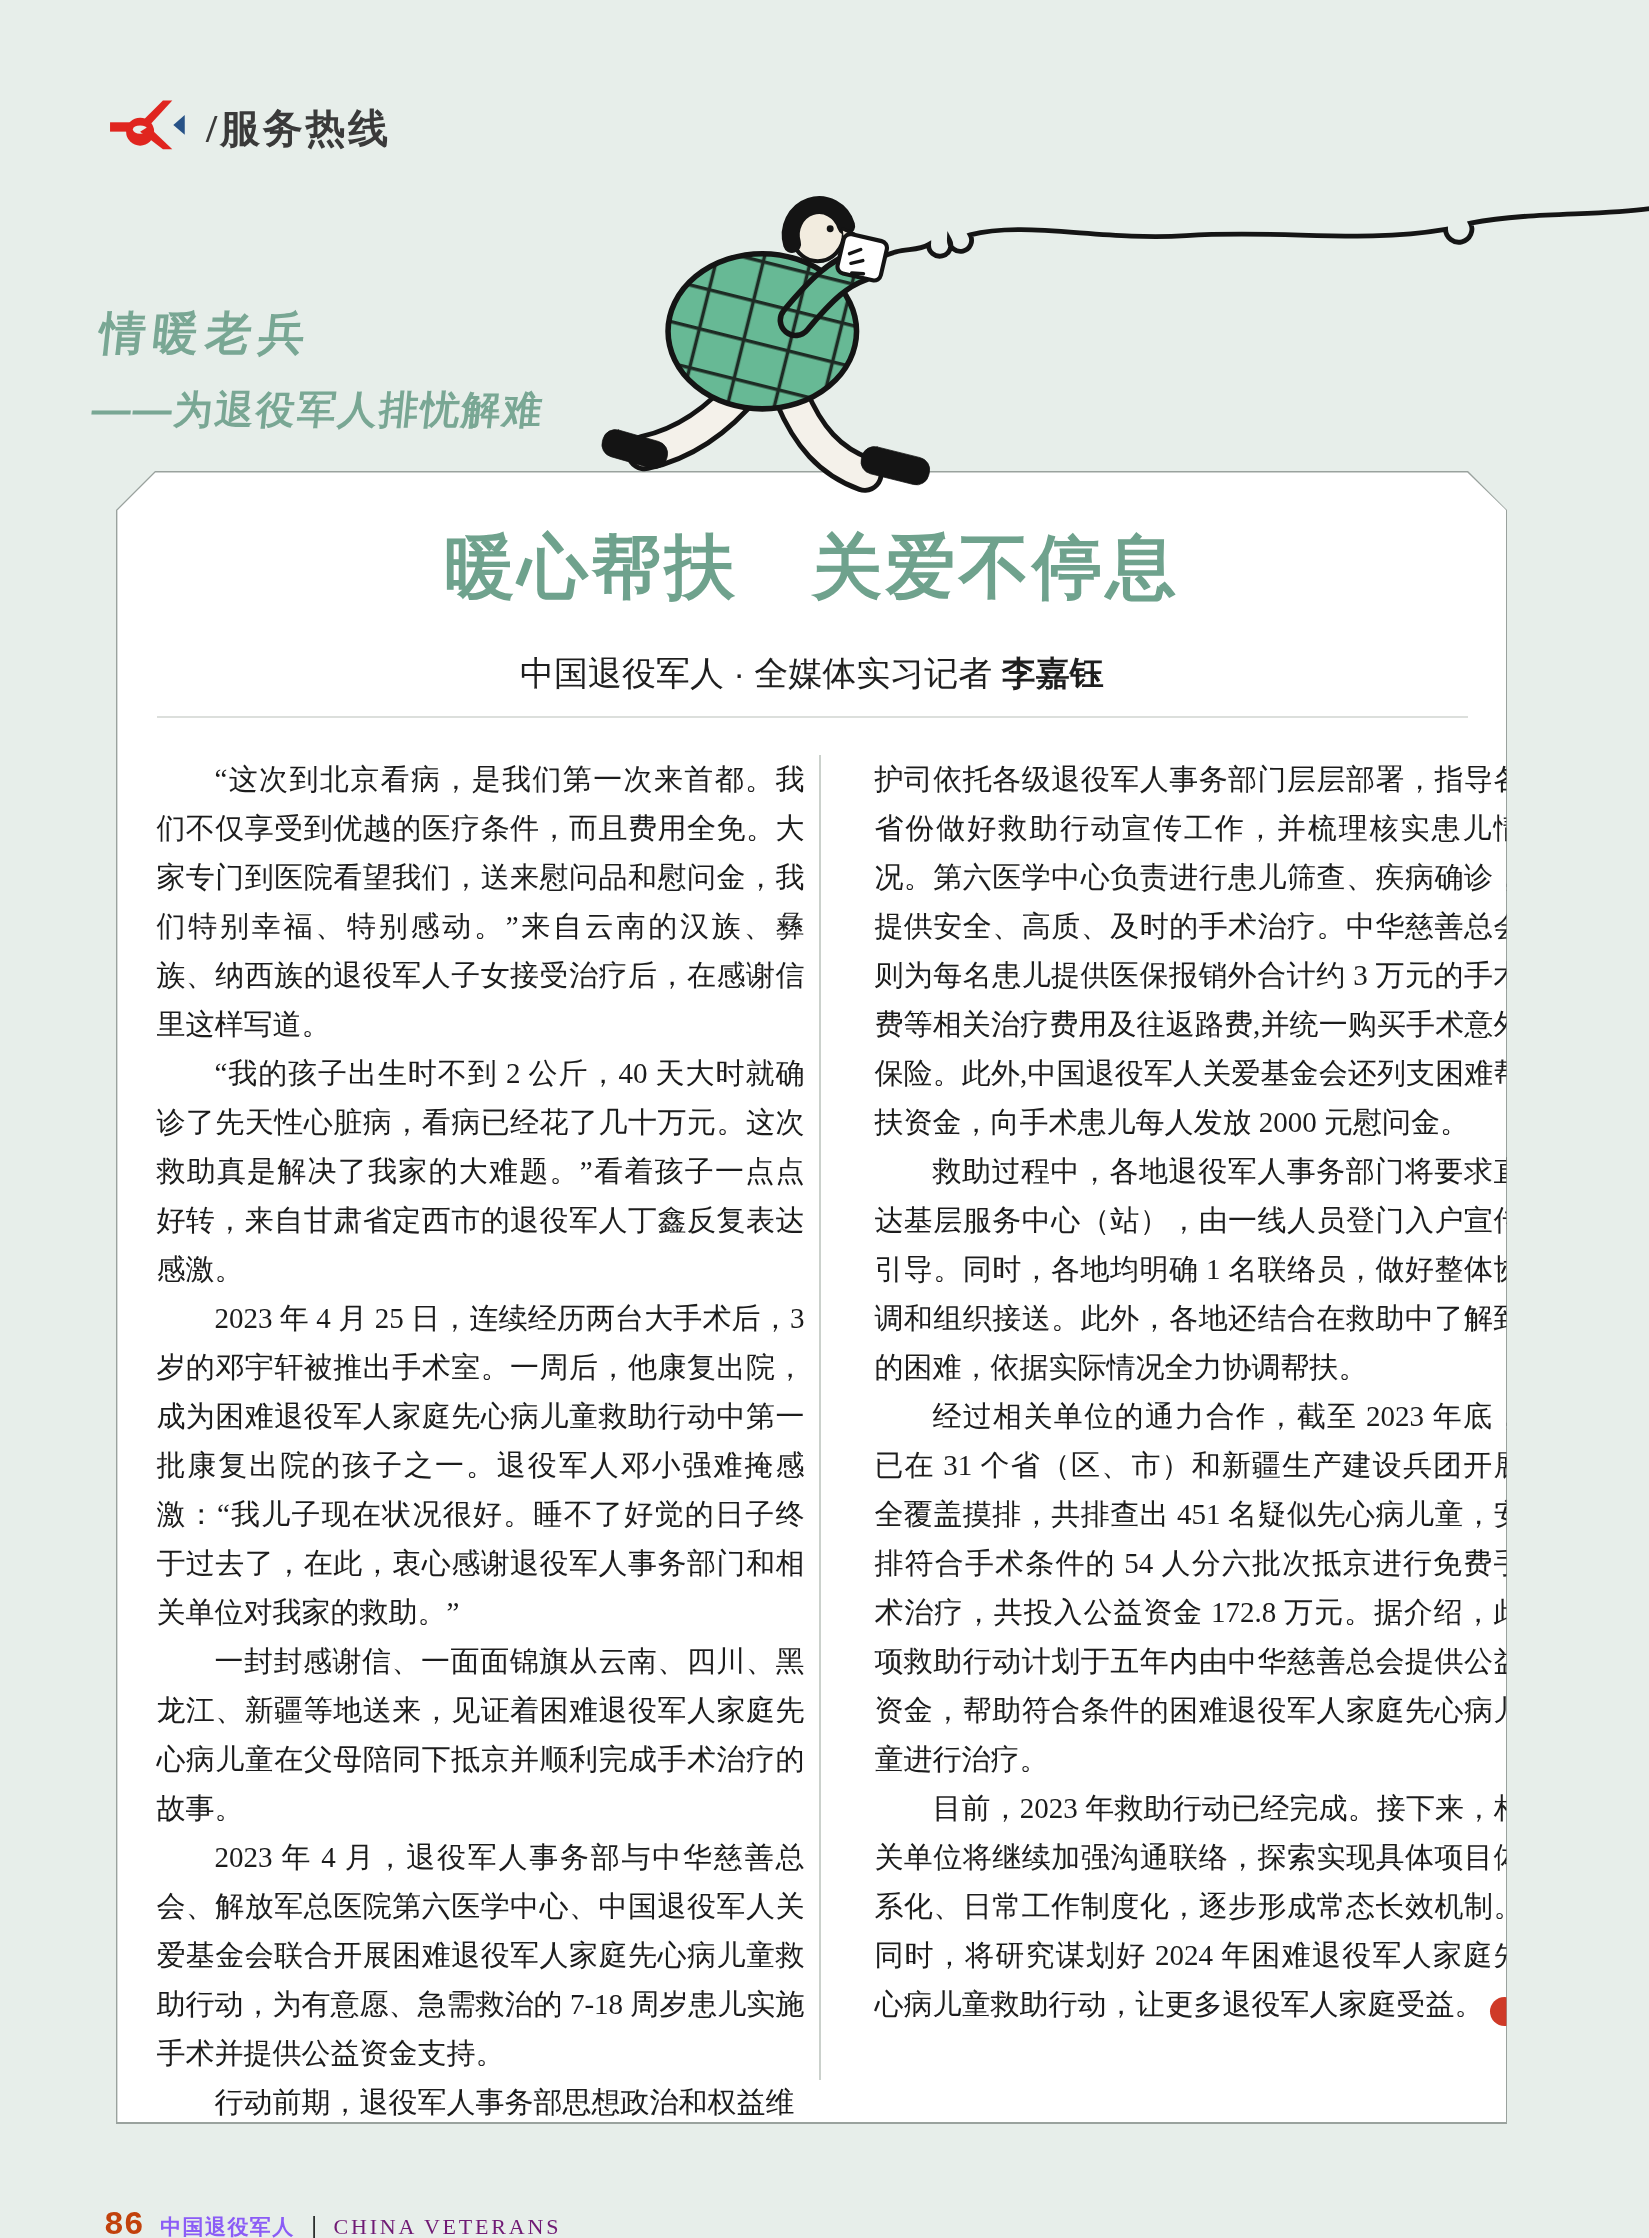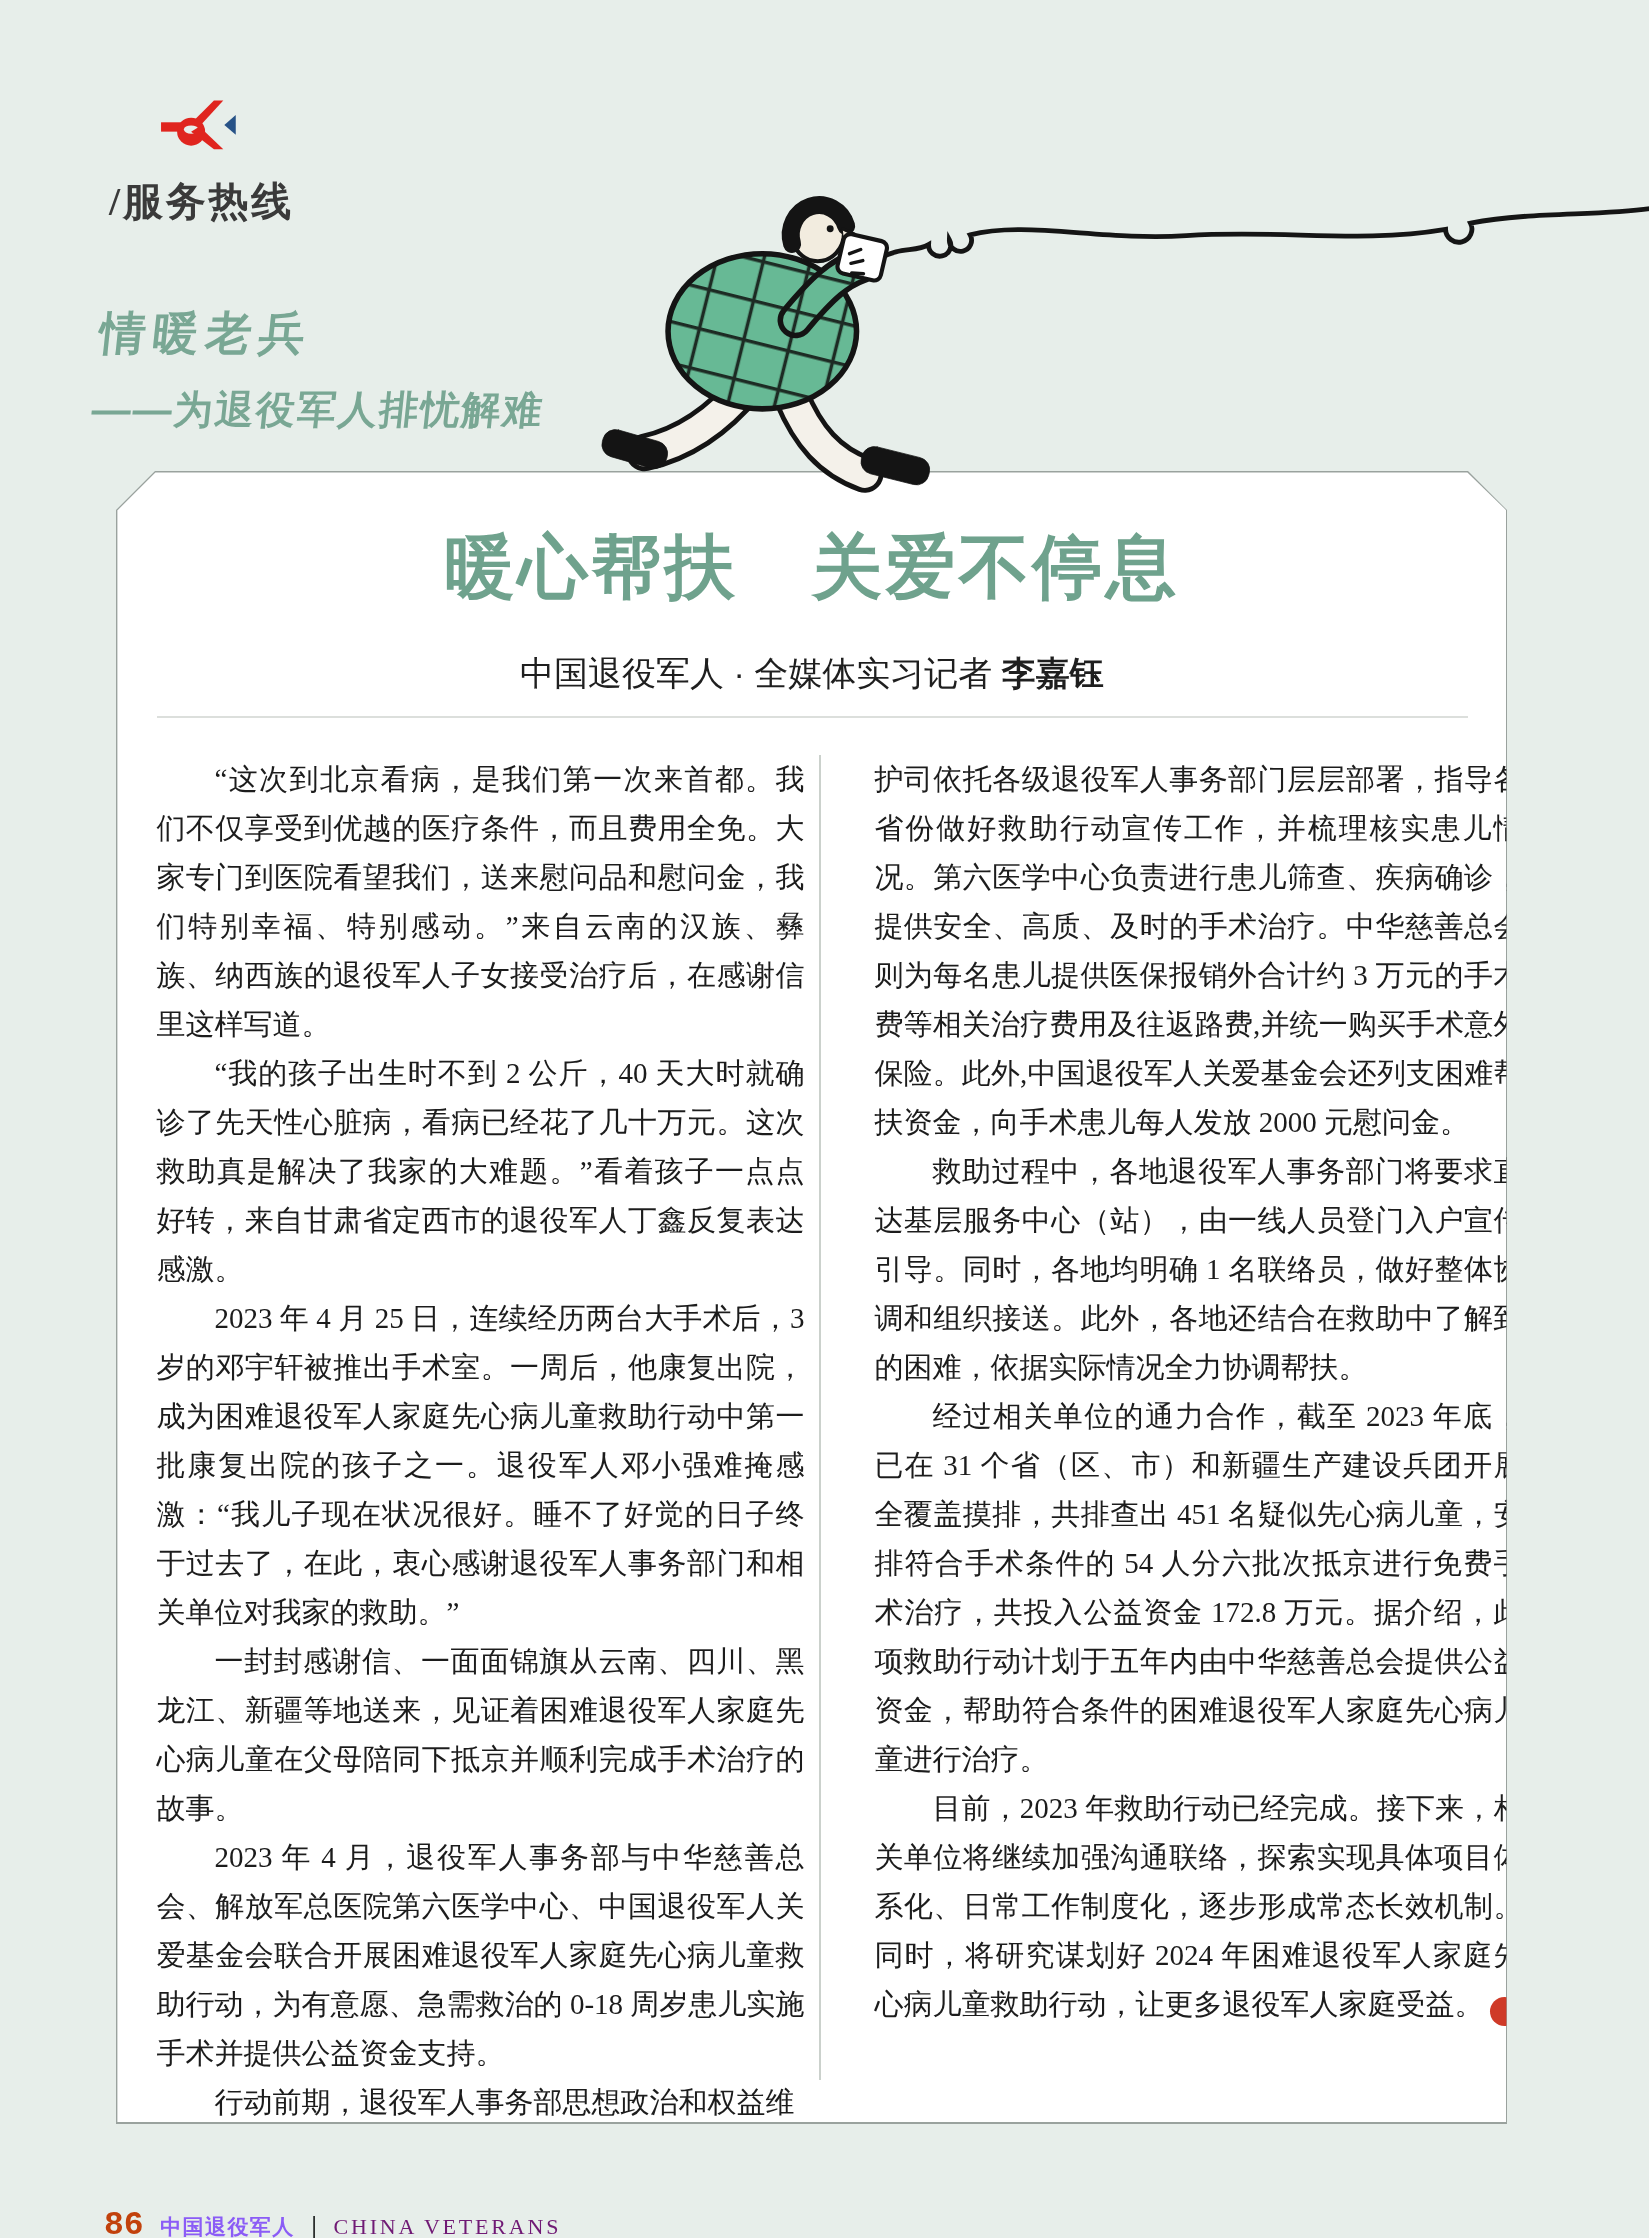--- a/index.html
+++ b/index.html
@@ -5,21 +5,21 @@
   html,body{margin:0;padding:0;}
   body{
     position:relative;
     width:1650px;height:2239px;
     background:#e7eeea;
     font-family:"Liberation Serif","DejaVu Serif",serif;
     color:#202020;
     overflow:hidden;
   }
   
-  .header{position:absolute;left:109px;top:96px;display:flex;align-items:center;gap:14px;flex-direction:column;}
+  .header{position:absolute;left:109px;top:96px;display:flex;align-items:center;gap:14px;}
   .logo-svg{width:83px;height:64px;display:block;}
   .section-label{font-size:40px;font-weight:bold;color:#3a3a3a;letter-spacing:2.8px;}
   
   .kicker{position:absolute;left:103px;top:303px;color:#79a794;
     font-family:"Liberation Sans","DejaVu Sans",sans-serif;font-weight:bold;
     transform:skewX(-6deg);transform-origin:left top;}
   .kicker-line1{font-size:46px;letter-spacing:7px;}
   .kicker-line2{font-size:39px;margin-top:18px;letter-spacing:2.1px;}
   
   .illustration{position:absolute;left:0;top:0;width:1650px;height:499px;z-index:3;pointer-events:none;}
@@ -75,21 +75,21 @@
     <div class="article-title">暖心帮扶　关爱不停息</div>
     <div class="byline">
       <span>中国退役军人 · 全媒体实习记者</span><span class="author">李嘉钰</span>
     </div>
     <div class="rule"></div>
     <div class="col col-1">
         <p class="indent">“这次到北京看病，是我们第一次来首都。我们不仅享受到优越的医疗条件，而且费用全免。大家专门到医院看望我们，送来慰问品和慰问金，我们特别幸福、特别感动。”来自云南的汉族、彝族、纳西族的退役军人子女接受治疗后，在感谢信里这样写道。</p>
         <p class="indent">“我的孩子出生时不到 2 公斤，40 天大时就确诊了先天性心脏病，看病已经花了几十万元。这次救助真是解决了我家的大难题。”看着孩子一点点好转，来自甘肃省定西市的退役军人丁鑫反复表达感激。</p>
         <p class="indent">2023 年 4 月 25 日，连续经历两台大手术后，3 岁的邓宇轩被推出手术室。一周后，他康复出院，成为困难退役军人家庭先心病儿童救助行动中第一批康复出院的孩子之一。退役军人邓小强难掩感激：“我儿子现在状况很好。睡不了好觉的日子终于过去了，在此，衷心感谢退役军人事务部门和相关单位对我家的救助。”</p>
         <p class="indent">一封封感谢信、一面面锦旗从云南、四川、黑龙江、新疆等地送来，见证着困难退役军人家庭先心病儿童在父母陪同下抵京并顺利完成手术治疗的故事。</p>
-        <p class="indent">2023 年 4 月，退役军人事务部与中华慈善总会、解放军总医院第六医学中心、中国退役军人关爱基金会联合开展困难退役军人家庭先心病儿童救助行动，为有意愿、急需救治的 0-18 周岁患儿实施手术并提供公益资金支持。</p>
+        <p class="indent">2023 年 4 月，退役军人事务部与中华慈善总会、解放军总医院第六医学中心、中国退役军人关爱基金会联合开展困难退役军人家庭先心病儿童救助行动，为有意愿、急需救治的 7-18 周岁患儿实施手术并提供公益资金支持。</p>
         <p class="indent">行动前期，退役军人事务部思想政治和权益维</p>
       </div>
     <div class="divider"></div>
     <div class="col col-2">
         <p class="">护司依托各级退役军人事务部门层层部署，指导各省份做好救助行动宣传工作，并梳理核实患儿情况。第六医学中心负责进行患儿筛查、疾病确诊，提供安全、高质、及时的手术治疗。中华慈善总会则为每名患儿提供医保报销外合计约 3 万元的手术费等相关治疗费用及往返路费,并统一购买手术意外保险。此外,中国退役军人关爱基金会还列支困难帮扶资金，向手术患儿每人发放 2000 元慰问金。</p>
         <p class="indent">救助过程中，各地退役军人事务部门将要求直达基层服务中心（站），由一线人员登门入户宣传引导。同时，各地均明确 1 名联络员，做好整体协调和组织接送。此外，各地还结合在救助中了解到的困难，依据实际情况全力协调帮扶。</p>
         <p class="indent">经过相关单位的通力合作，截至 2023 年底，已在 31 个省（区、市）和新疆生产建设兵团开展全覆盖摸排，共排查出 451 名疑似先心病儿童，安排符合手术条件的 54 人分六批次抵京进行免费手术治疗，共投入公益资金 172.8 万元。据介绍，此项救助行动计划于五年内由中华慈善总会提供公益资金，帮助符合条件的困难退役军人家庭先心病儿童进行治疗。</p>
         <p class="indent">目前，2023 年救助行动已经完成。接下来，相关单位将继续加强沟通联络，探索实现具体项目体系化、日常工作制度化，逐步形成常态长效机制。同时，将研究谋划好 2024 年困难退役军人家庭先心病儿童救助行动，让更多退役军人家庭受益。<span class="endmark">V</span></p>
       </div>
   </div>

